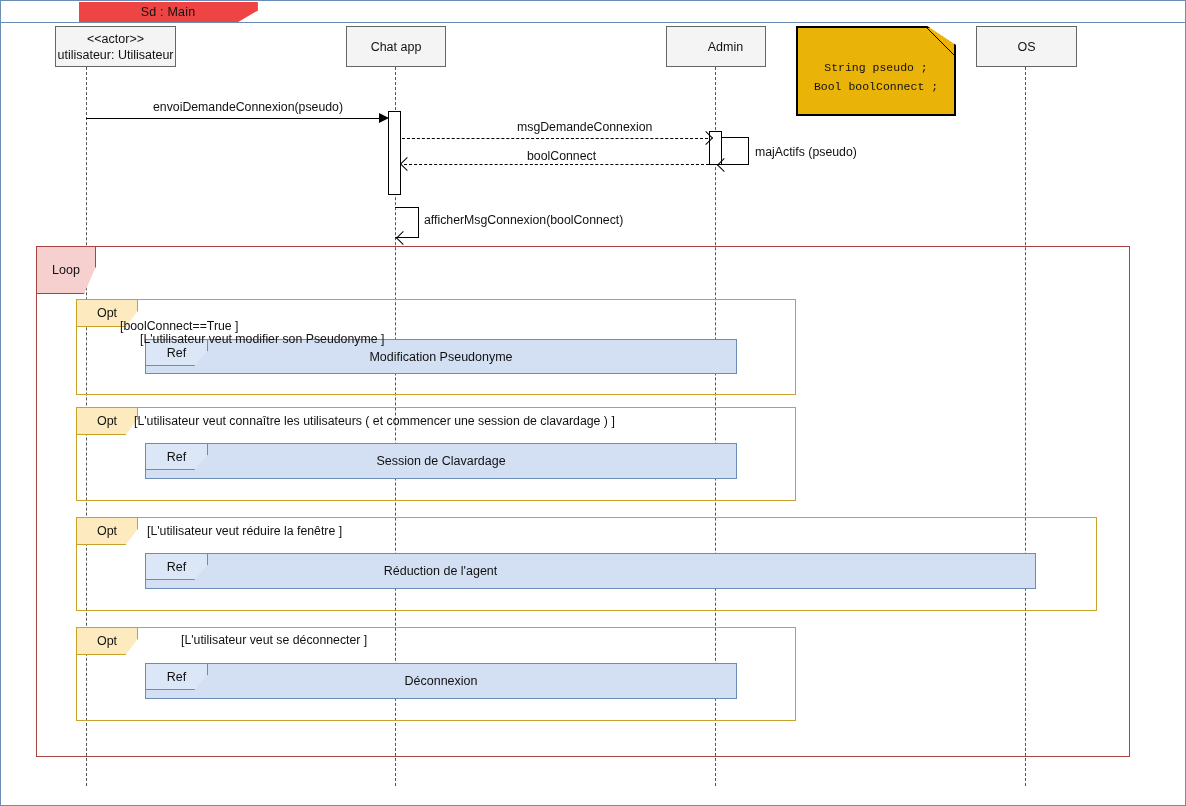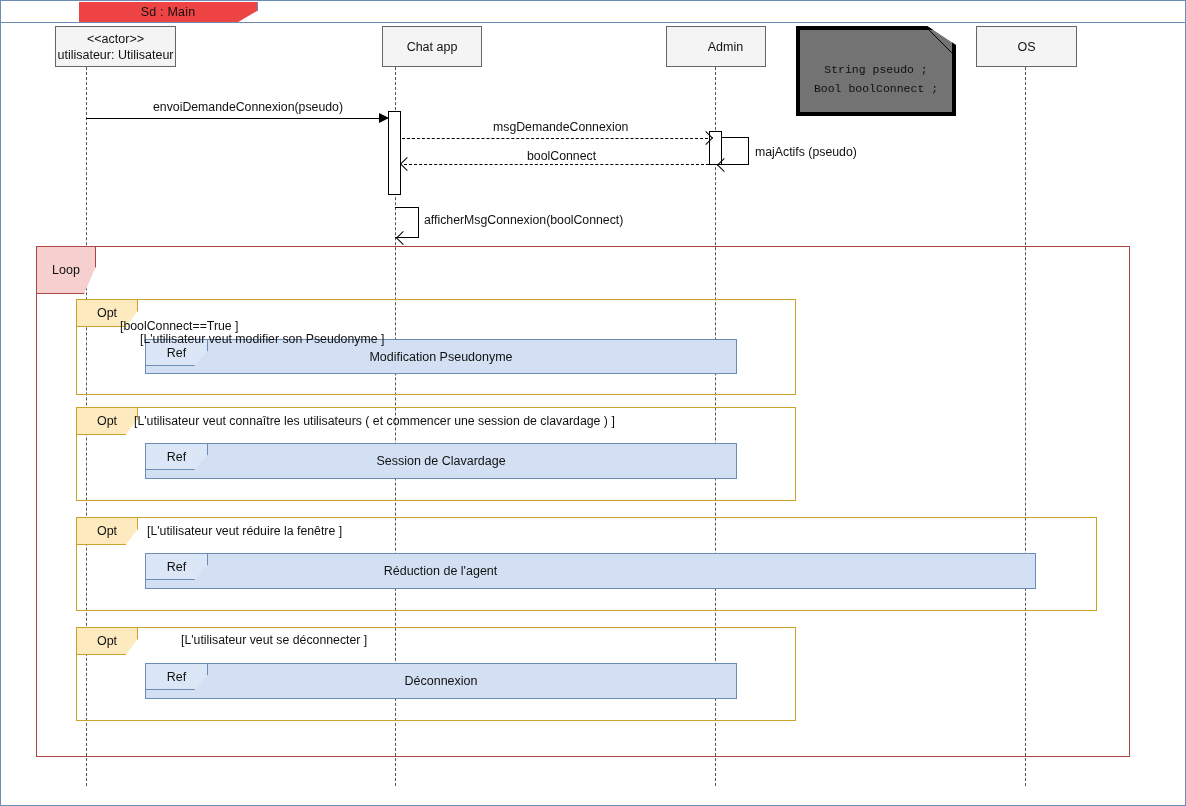--- a/index.html
+++ b/index.html
@@ -70,22 +70,22 @@
   .activation {
     position: absolute;
     background: #ffffff;
     border: 1px solid #000;
     box-sizing: border-box;
     z-index: 5;
   }
   
   .note {
     position: absolute;
-    background: #737373;
-    border: 4px solid #000000;
+    background: #eab308;
+    border: 2px solid #000000;
     box-sizing: border-box;
     -webkit-clip-path: polygon(0 0, 82% 0, 100% 21%, 100% 100%, 0 100%);
     clip-path: polygon(0 0, 82% 0, 100% 21%, 100% 100%, 0 100%);
   }
   .note-text {
     position: absolute;
     left: 0;
     right: 0;
     top: 30px;
     text-align: center;
@@ -213,21 +213,21 @@
 
   <div class="sd-title">Sd :  Main</div>
   <div class="sd-title-underline"></div>
 
   <div class="lifeline-box" style="left:25px; top:25px; width:121px; height:41px;margin-left:29px;">
     <span>&lt;&lt;actor&gt;&gt;</span>
     <span>utilisateur: Utilisateur</span>
   </div>
   <div class="lifeline-line" style="left:85px; top:66px; height:719px;"></div>
 
-  <div class="lifeline-box" style="left:345px; top:25px; width:100px; height:41px;margin-left:36px;">
+  <div class="lifeline-box" style="left:345px; top:25px; width:100px; height:41px;">
     <span>Chat app</span>
   </div>
   <div class="lifeline-line" style="left:394px; top:66px; height:719px;"></div>
 
   <div class="lifeline-box" style="left:665px; top:25px; width:100px; height:41px;padding-left:19px;">
     <span>Admin</span>
   </div>
   <div class="lifeline-line" style="left:714px; top:66px; height:719px;"></div>
 
   <div class="lifeline-box" style="left:975px; top:25px; width:101px; height:41px;">
@@ -246,21 +246,21 @@
 
   <div class="activation" style="left:387px; top:110px; width:13px; height:84px;"></div>
   <div class="activation" style="left:708px; top:130px; width:13px; height:34px;"></div>
 
   <div class="msg-line msg-solid" style="left:85px; top:117px; width:295px;"></div>
   <div class="arrow-filled" style="left:378px; top:112px;"></div>
   <div class="msg-label" style="left:152px; top:99px;">envoiDemandeConnexion(pseudo)</div>
 
   <div class="msg-line msg-dashed" style="left:401px; top:137px; width:306px;"></div>
   <div class="arrow-open-r" style="left:700px; top:132px;"></div>
-  <div class="msg-label" style="left:492px; top:119px;">msgDemandeConnexion</div>
+  <div class="msg-label" style="left:516px; top:119px;">msgDemandeConnexion</div>
 
   <div class="msg-line msg-dashed" style="left:403px; top:163px; width:305px;"></div>
   <div class="arrow-open-l" style="left:401px; top:158px;"></div>
   <div class="msg-label" style="left:526px; top:148px;">boolConnect</div>
 
   <div class="self-msg" style="left:714px; top:136px; width:34px; height:28px;"></div>
   <div class="arrow-open-l" style="left:718px; top:159px;"></div>
   <div class="msg-label" style="left:754px; top:144px;">majActifs (pseudo)</div>
 
   <div class="self-msg" style="left:394px; top:206px; width:24px; height:31px;"></div>

